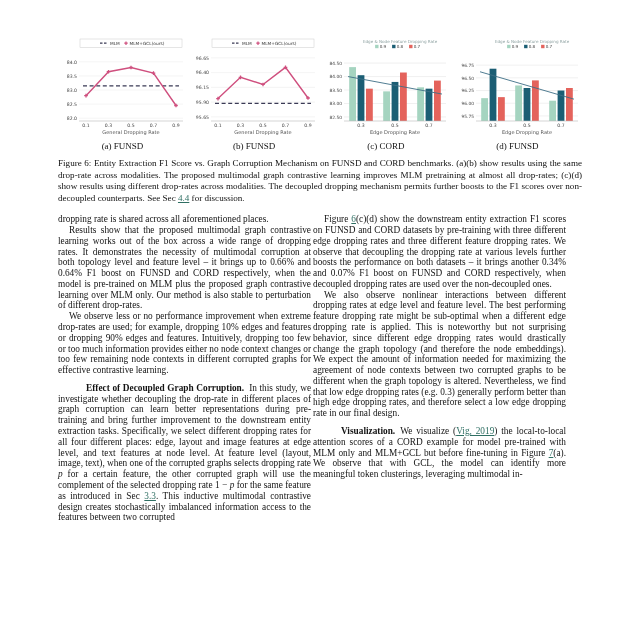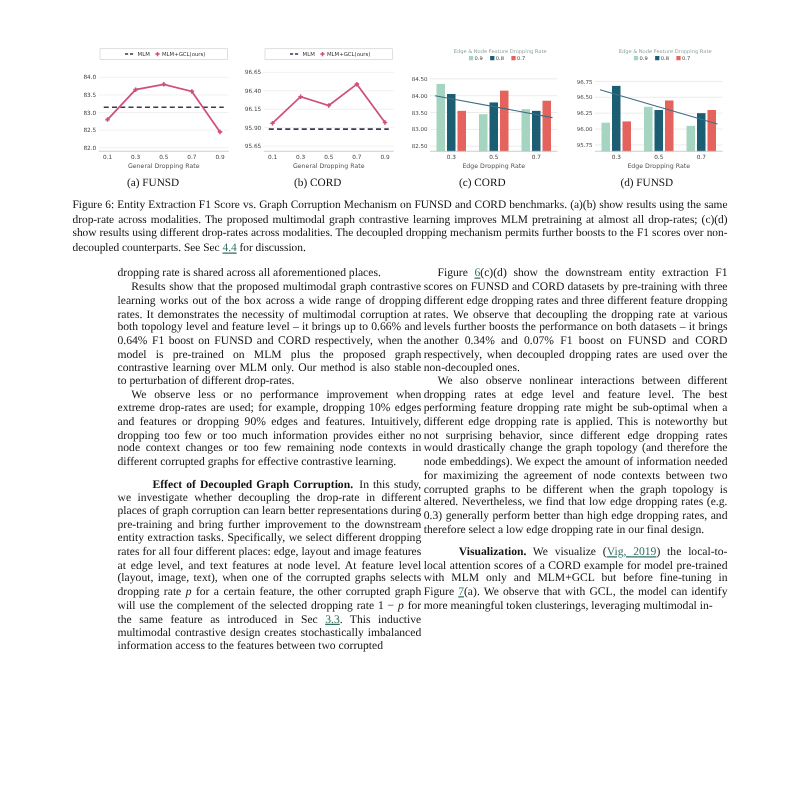--- a/index.html
+++ b/index.html
@@ -3,21 +3,21 @@
 <meta charset="utf-8">
 <style>
   html,body{margin:0;padding:0;background:#ffffff;}
   body{width:640px;height:640px;overflow:hidden;font-family:"Liberation Serif",serif;color:#1c1c1c;}
   .page{box-sizing:border-box;width:640px;height:524px;padding:38px 58px 0 58px;background:#ffffff;}
   .figure-row{display:flex;justify-content:space-between;align-items:flex-start;}
   .subplot{margin:0;display:flex;flex-direction:column;align-items:center;width:129px;}
   .subplot svg{display:block;}
   .subcap{font-size:9px;margin-top:1px;color:#111;text-align:center;}
   .fig-caption{font-size:9.1px;line-height:1.27;text-align:justify;margin:7px 0 0 0;color:#111;}
-  .columns{display:flex;gap:2px;margin-top:10px;margin-left:36px;}
+  .columns{display:flex;gap:2px;margin-top:10px;}
   .col{width:253px;font-size:9.3px;line-height:1.16;text-align:justify;color:#131313;}
   .col p{margin:0;}
   .col p.indent{text-indent:11px;}
   .col p.heading{margin-top:7px;}
   .b{font-weight:normal;}
   .hb{font-weight:bold;margin-right:5px;padding-left:28px;}
   .i{font-style:italic;}
   .ref{color:#2f6f63;text-decoration:underline;}
 </style>
 </head>
@@ -85,21 +85,21 @@
           <path d="M 48.7 39.35897435897472 H 52.3 M 50.5 37.55897435897472 V 41.15897435897472" stroke="#cf4f7e" stroke-width="1.3" fill="none"></path>
           <path d="M 71.2 46.43589743589722 H 74.8 M 73 44.63589743589722 V 48.235897435897215" stroke="#cf4f7e" stroke-width="1.3" fill="none"></path>
           <path d="M 93.7 29.333333333333613 H 97.3 M 95.5 27.533333333333612 V 31.133333333333614" stroke="#cf4f7e" stroke-width="1.3" fill="none"></path>
           <path d="M 116.2 60 H 119.8 M 118 58.2 V 61.8" stroke="#cf4f7e" stroke-width="1.3" fill="none"></path>
           <rect x="22" y="1" width="102" height="8.5" fill="#ffffff" stroke="#cccccc" stroke-width="0.5"></rect>
           <line x1="42" x2="50" y1="5.2" y2="5.2" stroke="#3a3a55" stroke-width="1.2" stroke-dasharray="2.5 1.5"></line>
           <text x="52" y="6.8" font-size="4.3" fill="#333" font-family="&quot;DejaVu Sans&quot;,sans-serif" text-anchor="start">MLM</text>
           <path d="M 66.3 5.2 H 69.7 M 68 3.5 V 6.9" stroke="#cf4f7e" stroke-width="1.2" fill="none"></path>
           <text x="71.5" y="6.8" font-size="4.3" fill="#333" font-family="&quot;DejaVu Sans&quot;,sans-serif" text-anchor="start">MLM+GCL(ours)</text>
         </svg>
-      <figcaption class="subcap">(b) CORD</figcaption>
+      <figcaption class="subcap">(b) FUNSD</figcaption>
     </figure>
     <figure class="subplot">
       <svg width="129" height="102">
           <line x1="23" x2="125" y1="78.95918367346923" y2="78.95918367346923" stroke="#e6e6e6" stroke-width="0.6"></line>
           <text x="21" y="80.65918367346923" font-size="4.4" fill="#444" font-family="&quot;DejaVu Sans&quot;,sans-serif" text-anchor="end">82.50</text>
           <line x1="23" x2="125" y1="65.48979591836721" y2="65.48979591836721" stroke="#e6e6e6" stroke-width="0.6"></line>
           <text x="21" y="67.18979591836721" font-size="4.4" fill="#444" font-family="&quot;DejaVu Sans&quot;,sans-serif" text-anchor="end">83.00</text>
           <line x1="23" x2="125" y1="52.02040816326519" y2="52.02040816326519" stroke="#e6e6e6" stroke-width="0.6"></line>
           <text x="21" y="53.72040816326519" font-size="4.4" fill="#444" font-family="&quot;DejaVu Sans&quot;,sans-serif" text-anchor="end">83.50</text>
           <line x1="23" x2="125" y1="38.55102040816317" y2="38.55102040816317" stroke="#e6e6e6" stroke-width="0.6"></line>

